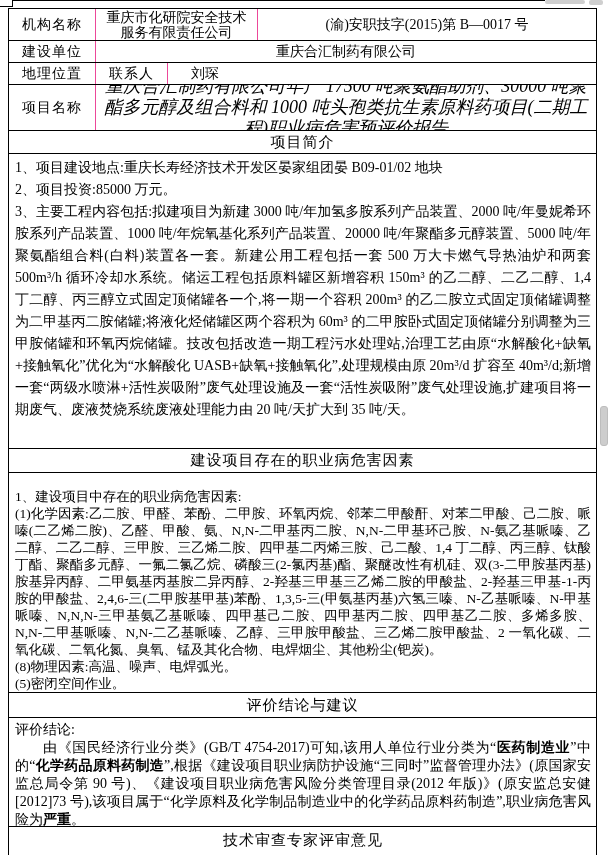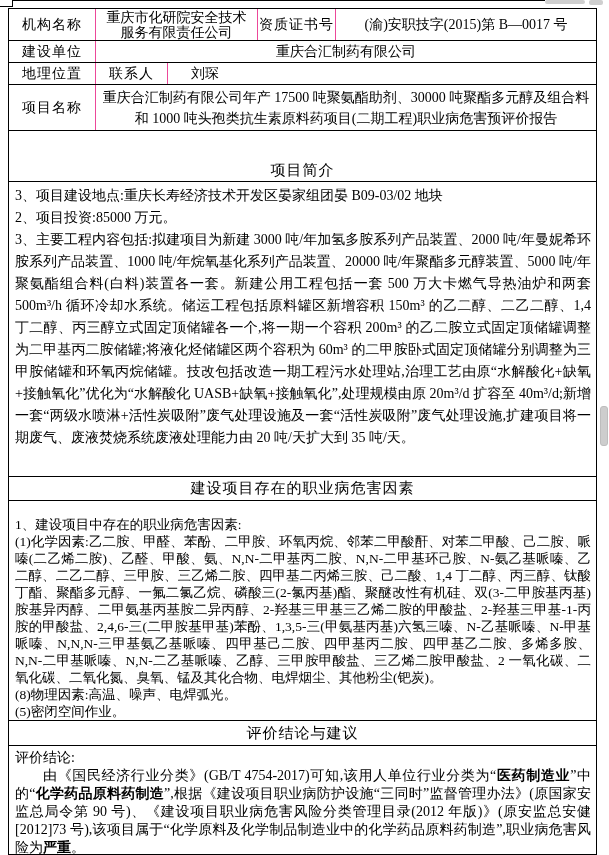--- a/index.html
+++ b/index.html
@@ -18,32 +18,32 @@
   
   .tbl{
     position:absolute;left:8px;top:8px;width:589px;
     border-left:1px solid #000;border-top:1px solid #000;border-right:1px solid #000;
     box-sizing:border-box;background:#fff;
   }
   .row{display:flex;border-bottom:1px solid #000;box-sizing:border-box;align-items:stretch;}
   .cell{border-right:1px solid #ec4899;box-sizing:border-box;display:flex;align-items:center;justify-content:center;flex-direction:column;overflow:hidden;}
   .cell:last-child{border-right:none;}
   .r1{height:32px;} .r2{height:22px;} .r3{height:22px;} .r4{height:46px;}
-  .r5{height:23px;margin-top:28px;} .r6{height:295px;} .r7{height:24px;} .r8{height:220px;align-items:flex-end;}
+  .r5{height:23px;} .r6{height:295px;} .r7{height:24px;} .r8{height:220px;align-items:flex-end;}
   .r9{height:25px;} .r10{height:109px;} .r11{height:61px;border-bottom:none;}
   .w-label{width:87px;flex:0 0 87px;}
   .w-org{width:162px;flex:0 0 162px;}
   .w-cert{width:78px;flex:0 0 78px;}
   .w-contact{width:72px;flex:0 0 72px;}
   .w-contactval{width:74px;flex:0 0 74px;}
   .grow{flex:1 1 auto;}
   .lbl{font-size:14px;letter-spacing:1px;text-align:center;line-height:16px;}
   .val{font-size:14px;text-align:center;line-height:16px;}
   .two-line{line-height:15px;}
-  .proj-val{font-size:14px;line-height:21px;text-align:center;padding:0 3px;}
+  .proj-val{font-size:18px;line-height:21px;text-align:center;padding:0 3px;font-style:italic;}
   .sec-head{font-size:15px;text-align:center;letter-spacing:1px;}
   .content{display:block;padding:3px 5px 0 6px;align-items:flex-start;}
   .para{font-size:14px;line-height:22px;text-align:justify;}
   .para-hz{font-size:13.5px;line-height:17px;text-align:justify;}
   .para-cc{font-size:14px;line-height:18px;text-align:justify;}
   .indent{text-indent:2em;}
   .content-top{display:block;padding:4px 5px 0 6px;}
   .head-cell{width:100%;}
   b{font-weight:bold;}
 </style>
@@ -58,23 +58,20 @@
 
 <div class="tbl">
 
   <div class="row r1">
     <div class="cell w-label">
       <span class="lbl">机构名称</span>
     </div>
     <div class="cell w-org">
       <span class="val two-line">重庆市化研院安全技术</span>
       <span class="val two-line">服务有限责任公司</span>
-    </div>
-    <div class="cell w-cert">
-      <span class="lbl">资质证书号</span>
     </div>
     <div class="cell grow">
       <span class="val">(渝)安职技字(2015)第 B—0017 号</span>
     </div>
   </div>
 
   <div class="row r2">
     <div class="cell w-label">
       <span class="lbl">建设单位</span>
     </div>
@@ -105,21 +102,21 @@
   </div>
 
   <div class="row r5">
     <div class="cell grow head-cell">
       <span class="sec-head">项目简介</span>
     </div>
   </div>
 
   <div class="row r6">
     <div class="cell grow content">
-      <div class="para">3、项目建设地点:重庆长寿经济技术开发区晏家组团晏 B09-03/02 地块</div>
+      <div class="para">1、项目建设地点:重庆长寿经济技术开发区晏家组团晏 B09-01/02 地块</div>
       <div class="para">2、项目投资:85000 万元。</div>
       <div class="para">3、主要工程内容包括:拟建项目为新建 3000 吨/年加氢多胺系列产品装置、2000 吨/年曼妮希环胺系列产品装置、1000 吨/年烷氧基化系列产品装置、20000 吨/年聚酯多元醇装置、5000 吨/年聚氨酯组合料(白料)装置各一套。新建公用工程包括一套 500 万大卡燃气导热油炉和两套 500m³/h 循环冷却水系统。储运工程包括原料罐区新增容积 150m³ 的乙二醇、二乙二醇、1,4 丁二醇、丙三醇立式固定顶储罐各一个,将一期一个容积 200m³ 的乙二胺立式固定顶储罐调整为二甲基丙二胺储罐;将液化烃储罐区两个容积为 60m³ 的二甲胺卧式固定顶储罐分别调整为三甲胺储罐和环氧丙烷储罐。技改包括改造一期工程污水处理站,治理工艺由原“水解酸化+缺氧+接触氧化”优化为“水解酸化 UASB+缺氧+接触氧化”,处理规模由原 20m³/d 扩容至 40m³/d;新增一套“两级水喷淋+活性炭吸附”废气处理设施及一套“活性炭吸附”废气处理设施,扩建项目将一期废气、废液焚烧系统废液处理能力由 20 吨/天扩大到 35 吨/天。</div>
     </div>
   </div>
 
   <div class="row r7">
     <div class="cell grow head-cell">
       <span class="sec-head">建设项目存在的职业病危害因素</span>
     </div>
   </div>

